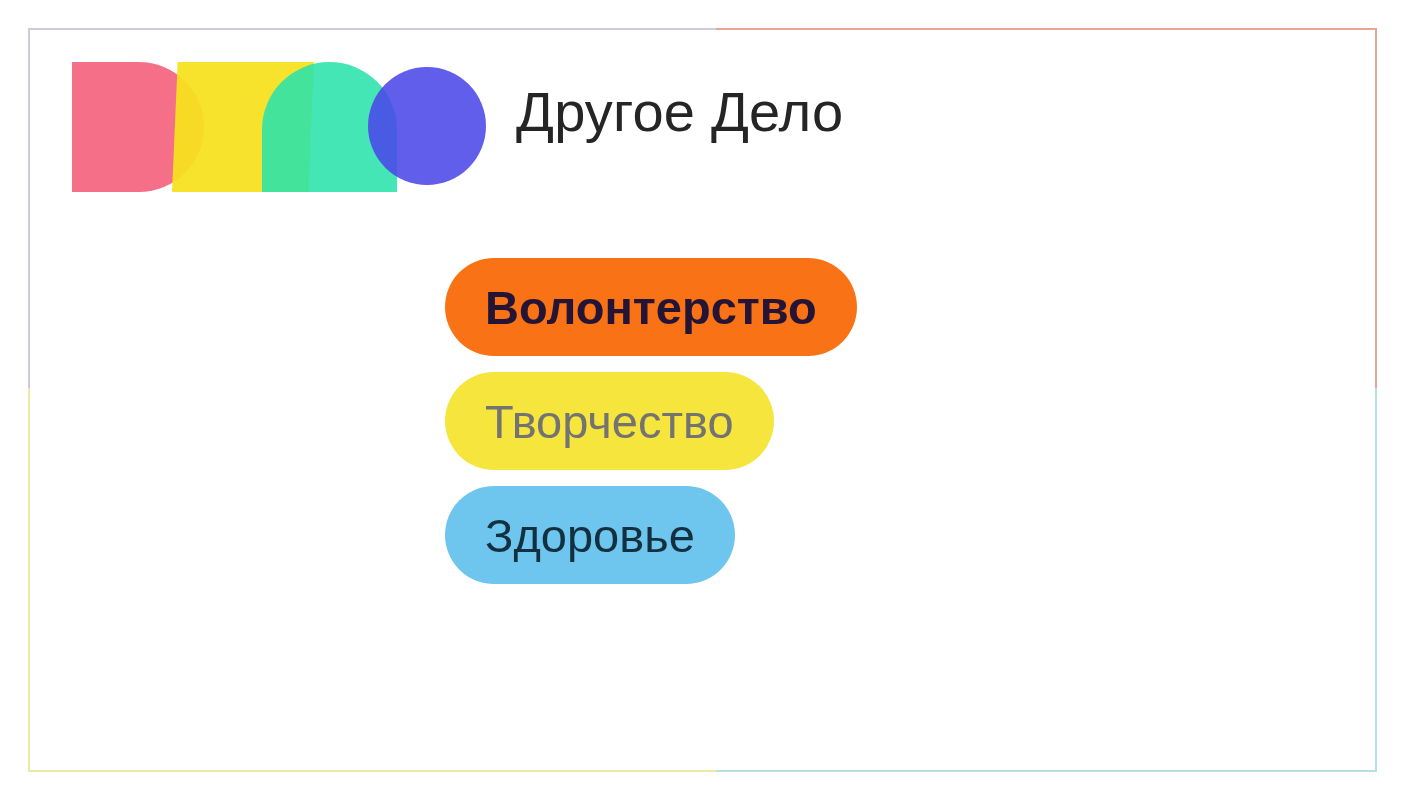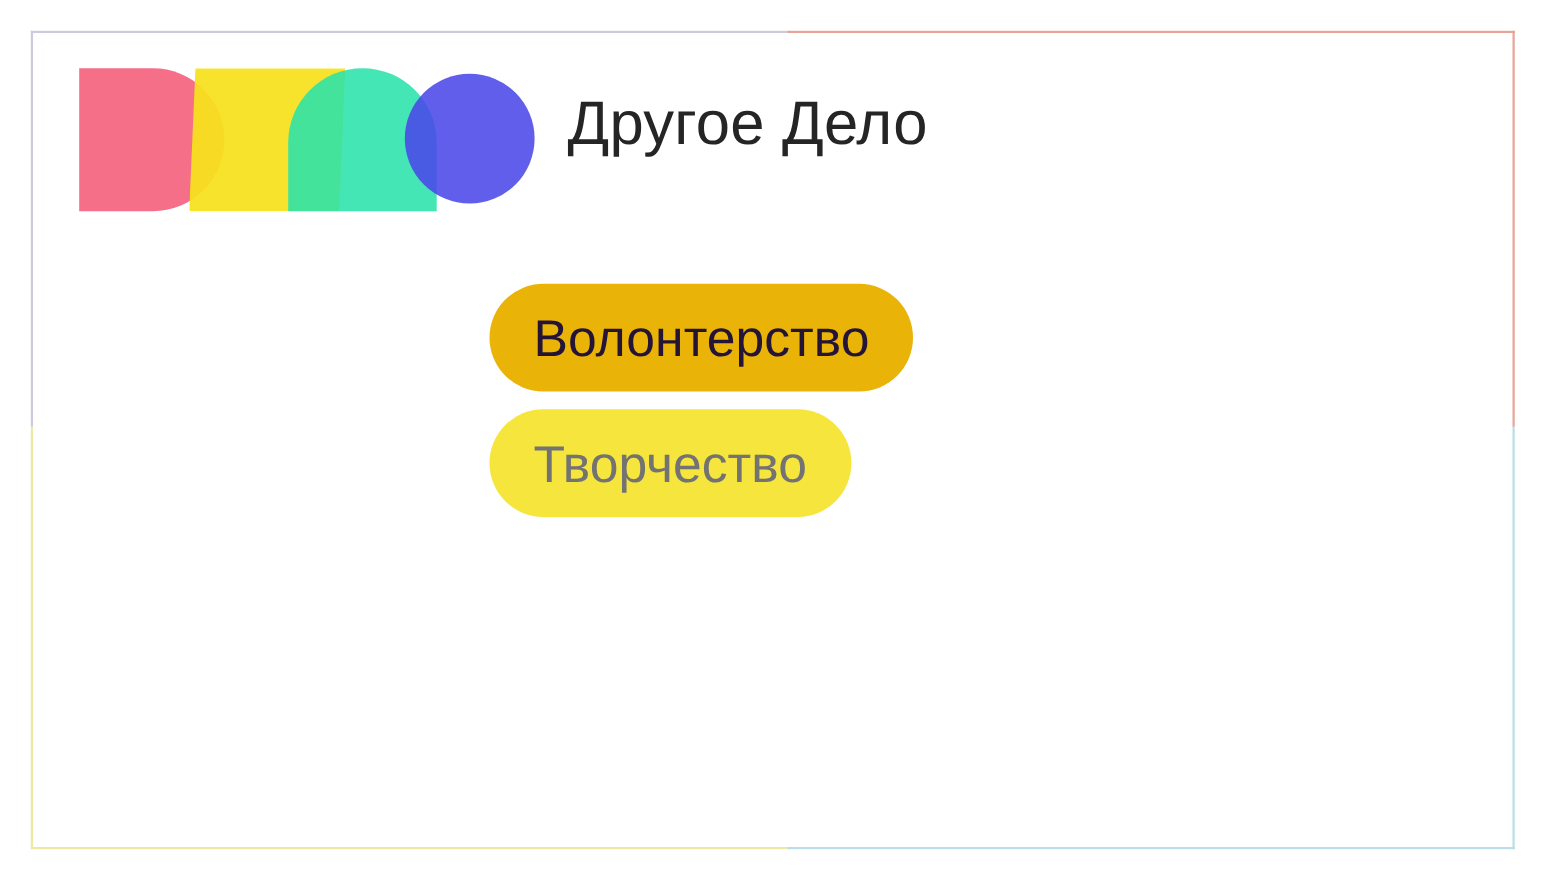--- a/index.html
+++ b/index.html
@@ -131,17 +131,18 @@
     <div class="shape logo-trapezoid" style="background: rgb(247, 225, 30);"></div>
     <div class="shape logo-arch" style="background: rgb(43, 227, 171);"></div>
     <div class="shape logo-circle" style="background: rgb(74, 72, 232);"></div>
   </div>
 
   <div id="wordmark">
     <span class="light">Другое</span><span> </span><span class="strong">Дело</span>
   </div>
 
   <div id="pill-list">
-      <div class="pill" style="background: #eab308; color: rgb(36, 20, 53);">Волонтерство</div>
+      <div class="pill" style="background: #f97316; color: rgb(36, 20, 53); font-weight: bold;">Волонтерство</div>
       <div class="pill" style="background: rgb(245, 229, 60); color: #737373;">Творчество</div>
+      <div class="pill" style="background: rgb(110, 198, 238); color: rgb(18, 48, 63);">Здоровье</div>
     </div>
 
 </div>
 
 </body></html>

